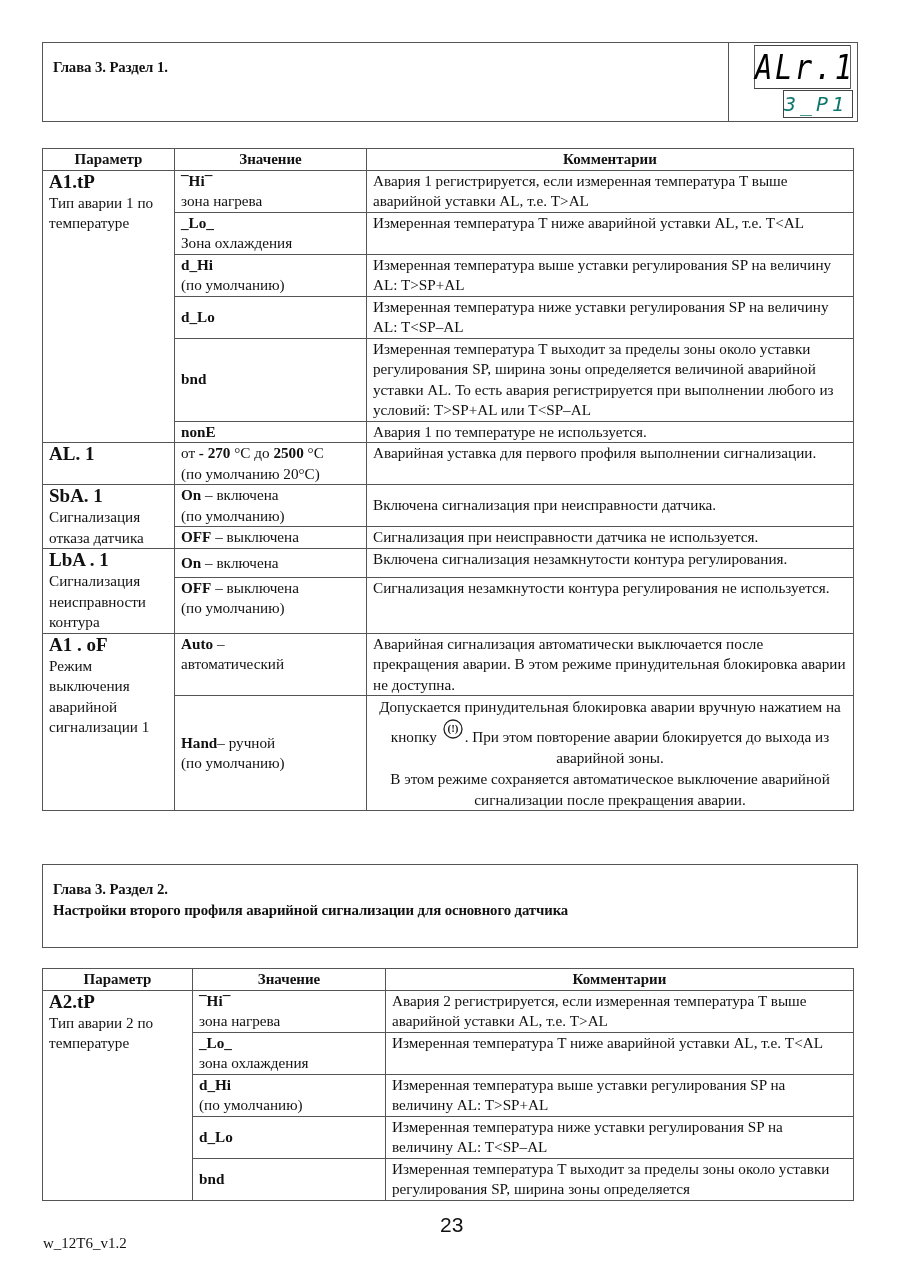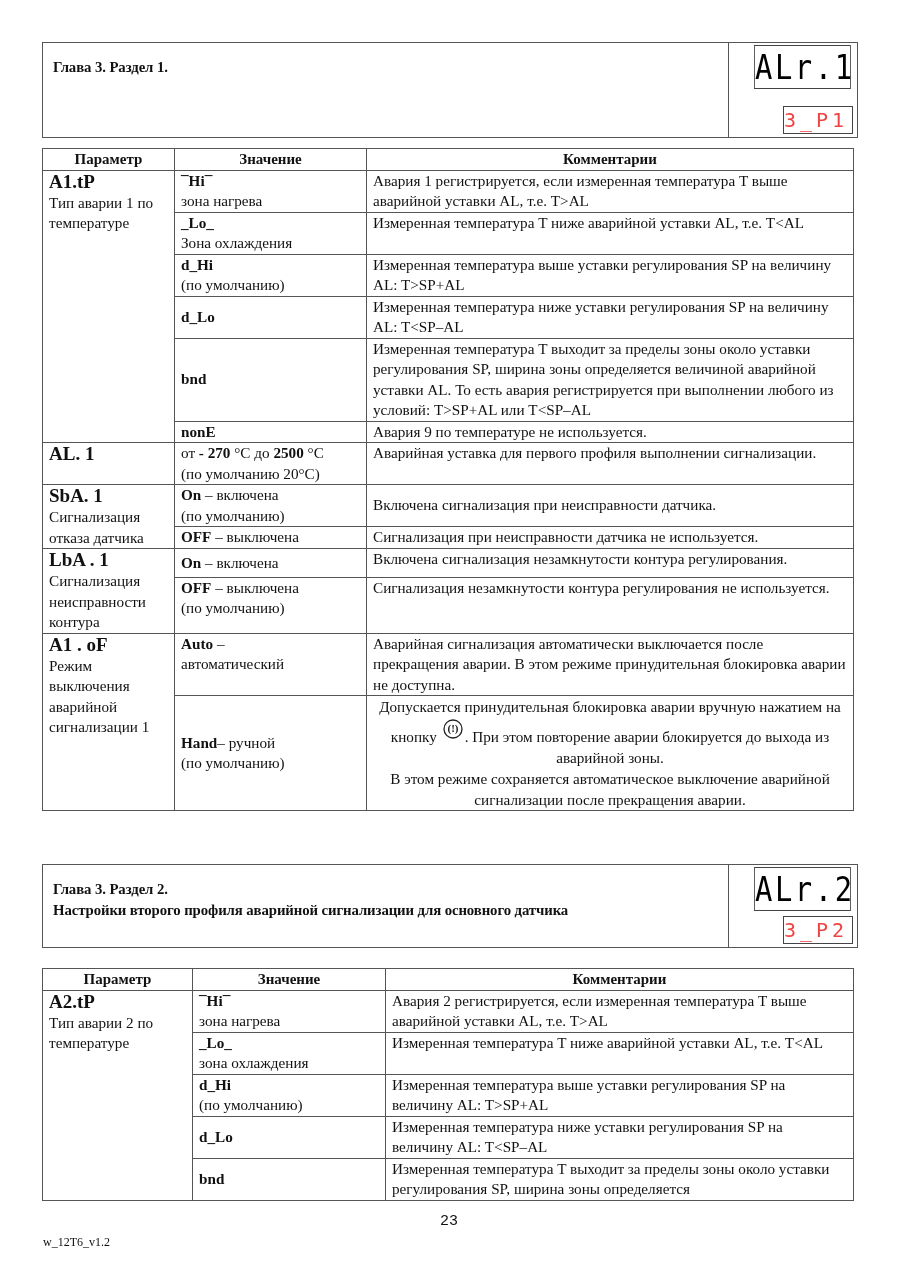--- a/index.html
+++ b/index.html
@@ -1,38 +1,38 @@
 <!DOCTYPE html>
 <html><head>
 <meta charset="utf-8">
 <style>
   html, body { margin:0; padding:0; background:#ffffff; }
   body { width:900px; height:1274px; position:relative; font-family:"Liberation Serif", serif; color:#111; font-size:15.2px; }
   .section-box { position:absolute; left:42px; width:816px; border:1.5px solid #555; box-sizing:border-box; display:flex; }
   .section-title { flex:1; padding:14px 10px 0 10px; font-weight:bold; font-size:14.8px; line-height:21px; font-family:"Liberation Serif", serif; letter-spacing:-0.1px; }
-  .section-display { width:128px; border-left:1.5px solid #555; position:relative; }
+  .section-display { width:128px; border-left:1.5px solid #555; position:relative;font-style:italic; }
   .lcd-main { position:absolute; left:8px; top:2px; width:114px; height:44px; border:1.5px solid #444; box-sizing:border-box;
      font-family:"DejaVu Sans Mono", monospace; font-size:34px; line-height:42px; text-align:right; padding-right:4px; letter-spacing:3px; transform:scaleX(0.85); transform-origin:right; font-weight:normal; color:#000; }
   .lcd-sub { position:absolute; right:4px; bottom:3px; width:70px; height:28px; border:1.5px solid #444; box-sizing:border-box;
-     font-family:"DejaVu Sans Mono", monospace; font-size:20px; line-height:26px; text-align:right; padding-right:9px; letter-spacing:4px; color:#ef4444; }
+     font-family:"DejaVu Sans Mono", monospace; font-size:20px; line-height:26px; text-align:right; padding-right:9px; letter-spacing:4px; color:#0f766e; }
   table.params { position:absolute; left:42px; width:812px; border-collapse:collapse; table-layout:fixed; }
   table.params td, table.params th { border:1.3px solid #555; padding:0 6px; vertical-align:top; line-height:20.5px; }
   table.params th { font-weight:bold; text-align:center; height:20px; font-size:15px; }
   .pcode { font-weight:bold; font-size:19px; display:block; line-height:22px; }
   .pdesc { display:block; }
   .vmid { vertical-align:middle !important;margin-top:48px; }
   b { font-weight:bold; }
   .alarm-icon { display:inline-block; width:24px; height:22px; vertical-align:3px; }
-  .page-num { position:absolute; left:440px; top:1213px; font-family:Liberation Mono, monospace; font-size:15px; }
-  .doc-id { position:absolute; left:43px; top:1235px; font-size:12px; }
+  .page-num { position:absolute; left:440px; top:1213px; font-family:Liberation Sans, sans-serif; font-size:21px; }
+  .doc-id { position:absolute; left:43px; top:1235px; font-size:15px; }
 </style>
 </head>
 <body>
 
-<div class="section-box" style="top:42px;height:96px;">
+<div class="section-box" style="top:42px;height:80px;">
   <div class="section-title">
     <div>Глава 3. Раздел 1.</div>
   </div>
   <div class="section-display">
     <div class="lcd-main">ALr.1</div>
     <div class="lcd-sub">3_P1</div>
   </div>
 </div>
 
 <table class="params" style="top:148px;">
@@ -67,21 +67,21 @@
   <tr>
     <td class="vmid"><b>d_Lo</b></td>
     <td>Измеренная температура ниже уставки регулирования SP на величину AL:  T&lt;SP–AL</td>
   </tr>
   <tr>
     <td class="vmid"><b>bnd</b></td>
     <td>Измеренная температура T выходит за пределы зоны около уставки регулирования SP, ширина зоны определяется величиной аварийной уставки AL. То есть авария регистрируется при выполнении любого из условий: T&gt;SP+AL или T&lt;SP–AL</td>
   </tr>
   <tr>
     <td><b>nonE</b></td>
-    <td>Авария 9 по температуре не используется.</td>
+    <td>Авария 1 по температуре не используется.</td>
   </tr>
 
   <tr>
     <td>
           <span class="pcode">AL. 1</span>
         </td>
     <td><span>от </span><b>- 270</b><span> °C до </span><b>2500</b><span> °C</span><br><span>(по умолчанию 20°C)</span></td>
     <td>Аварийная уставка для первого профиля выполнении сигнализации.</td>
   </tr>
 
@@ -130,24 +130,20 @@
     </td>
   </tr>
 </tbody>
   </table>
 
 <div class="section-box" style="top:864px;height:84px;justify-content:center;">
   <div class="section-title">
     <div>Глава 3. Раздел 2.</div>
     <div>Настройки второго профиля аварийной сигнализации для основного датчика</div>
   </div>
-  <div class="section-display">
-    <div class="lcd-main">ALr.2</div>
-    <div class="lcd-sub">3_P2</div>
-  </div>
 </div>
 
 <table class="params" style="top:968px;">
   <colgroup>
       <col style="width:150px">
       <col style="width:193px">
       <col>
     </colgroup>
   <tbody>
       <tr>

